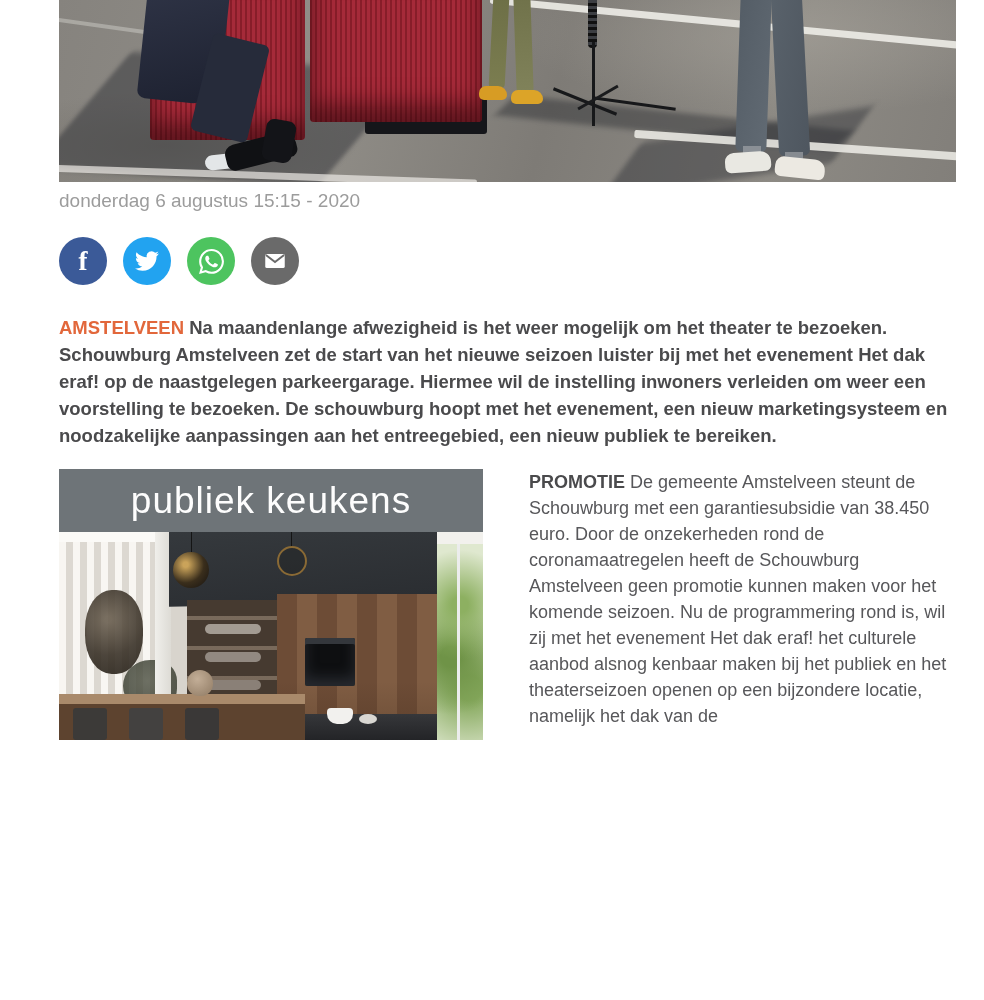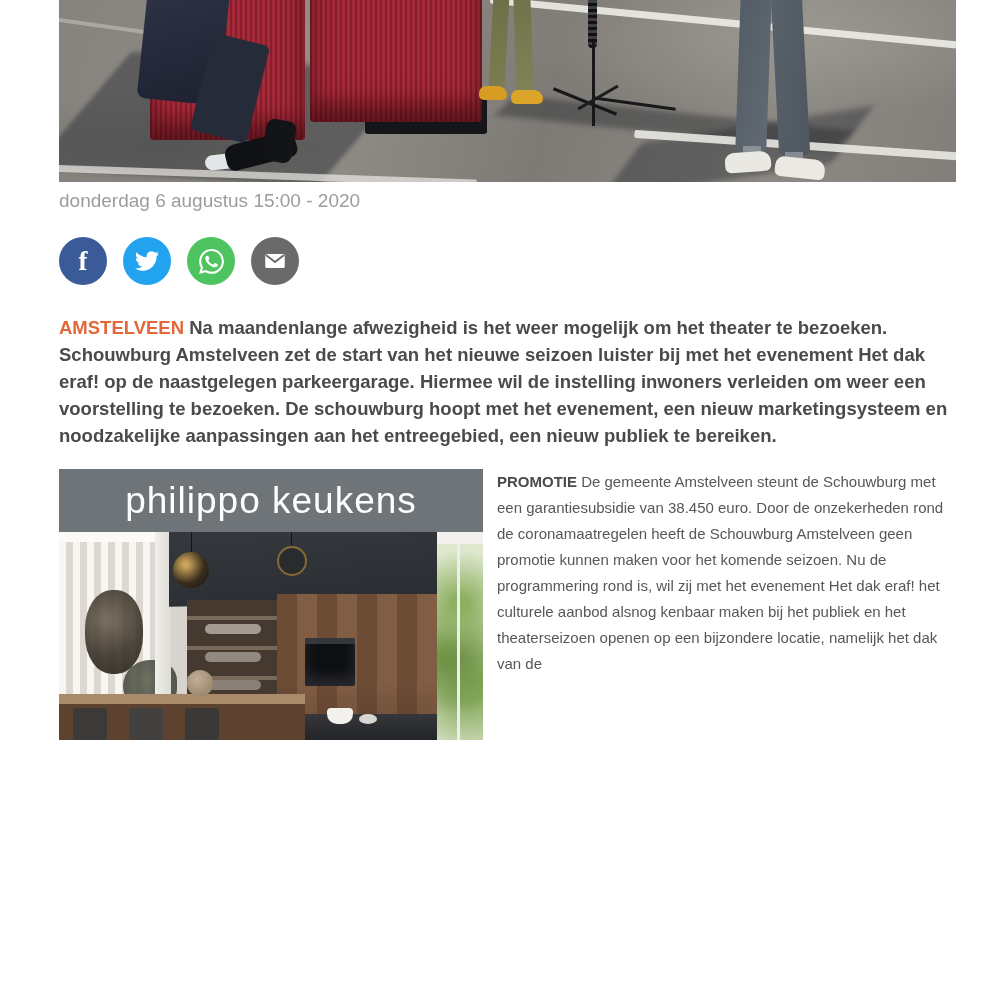--- a/index.html
+++ b/index.html
@@ -113,21 +113,21 @@
                          radial-gradient(circle at 70% 75%, #85a85c 8%, transparent 45%),
                          linear-gradient(#f2f1ed 0 12px,#dfe8cf 12px); }
   .mullion { left:398px; top:12px; width:3px; height:196px; background:#eceded; }
   .island { left:0; top:162px; width:246px; height:46px;
             background:linear-gradient(#a98a6b 0 10px,#5d432f 10px); }
   .vase { left:128px; top:138px; width:26px; height:26px; border-radius:50% 50% 46% 46%;
           background:radial-gradient(circle at 40% 35%,#c3ae97,#8f7a63); }
   .stool { left:14px; top:176px; width:34px; height:32px; background:#3c3a38; border-radius:3px;
            box-shadow:56px 0 0 #434140, 112px 0 0 #3a3837; }
 
-  .bodytext { font-size:15px; line-height:26px; color:#57575a; }
+  .bodytext { font-size:18px; line-height:26px; color:#57575a;margin-left:32px; }
   .bodytext .lead { font-weight:700; color:#4a4a4c; }
 </style>
 </head>
 <body>
 
 <div class="page">
   <div class="content">
 
     <div class="hero">
       <div class="wline lineA"></div>
@@ -158,21 +158,21 @@
       <div class="gleg2"></div>
       <div class="sock1"></div>
       <div class="sock2"></div>
       <div class="sneaker1"></div>
       <div class="sneaker2"></div>
     </div>
 
 
 
     <div class="meta">
-      <span class="date">donderdag 6 augustus 15:00 - 2020</span>
+      <span class="date">donderdag 6 augustus 15:15 - 2020</span>
     </div>
 
     <div class="social">
       <div class="sbtn fb">
         <span>f</span>
       </div>
       <div class="sbtn tw">
         <svg width="24" height="24" viewBox="0 0 24 24" fill="#fff">
           <path d="M23.953 4.57a10 10 0 01-2.825.775 4.958 4.958 0 002.163-2.723c-.951.555-2.005.959-3.127 1.184a4.92 4.92 0 00-8.384 4.482C7.69 8.095 4.067 6.13 1.64 3.162a4.822 4.822 0 00-.666 2.475c0 1.71.87 3.213 2.188 4.096a4.904 4.904 0 01-2.228-.616v.06a4.923 4.923 0 003.946 4.827 4.996 4.996 0 01-2.212.085 4.936 4.936 0 004.604 3.417A9.867 9.867 0 010 19.54a13.995 13.995 0 007.557 2.209c9.053 0 13.998-7.496 13.998-13.985 0-.21 0-.42-.015-.63A9.935 9.935 0 0024 4.59z"></path>
         </svg>
@@ -192,21 +192,21 @@
 
     <p class="intro">
       <span class="lead">AMSTELVEEN</span>
       <span>Na maandenlange afwezigheid is het weer mogelijk om het theater te bezoeken. Schouwburg Amstelveen zet de start van het nieuwe seizoen luister bij met het evenement Het dak eraf! op de naastgelegen parkeergarage. Hiermee wil de instelling inwoners verleiden om weer een voorstelling te bezoeken. De schouwburg hoopt met het evenement, een nieuw marketingsysteem en noodzakelijke aanpassingen aan het entreegebied, een nieuw publiek te bereiken.</span>
     </p>
 
     <div class="cols">
 
       <div class="ad">
         <div class="ad-banner">
-          <span>philippo keukens</span>
+          <span>publiek keukens</span>
         </div>
         <div class="ad-photo">
           <div class="curtains"></div>
           <div class="wallart"></div>
           <div class="plant"></div>
           <div class="wframe"></div>
           <div class="charcoal"></div>
           <div class="glasscab"></div>
           <div class="dishes"></div>
           <div class="woodcab"></div>

